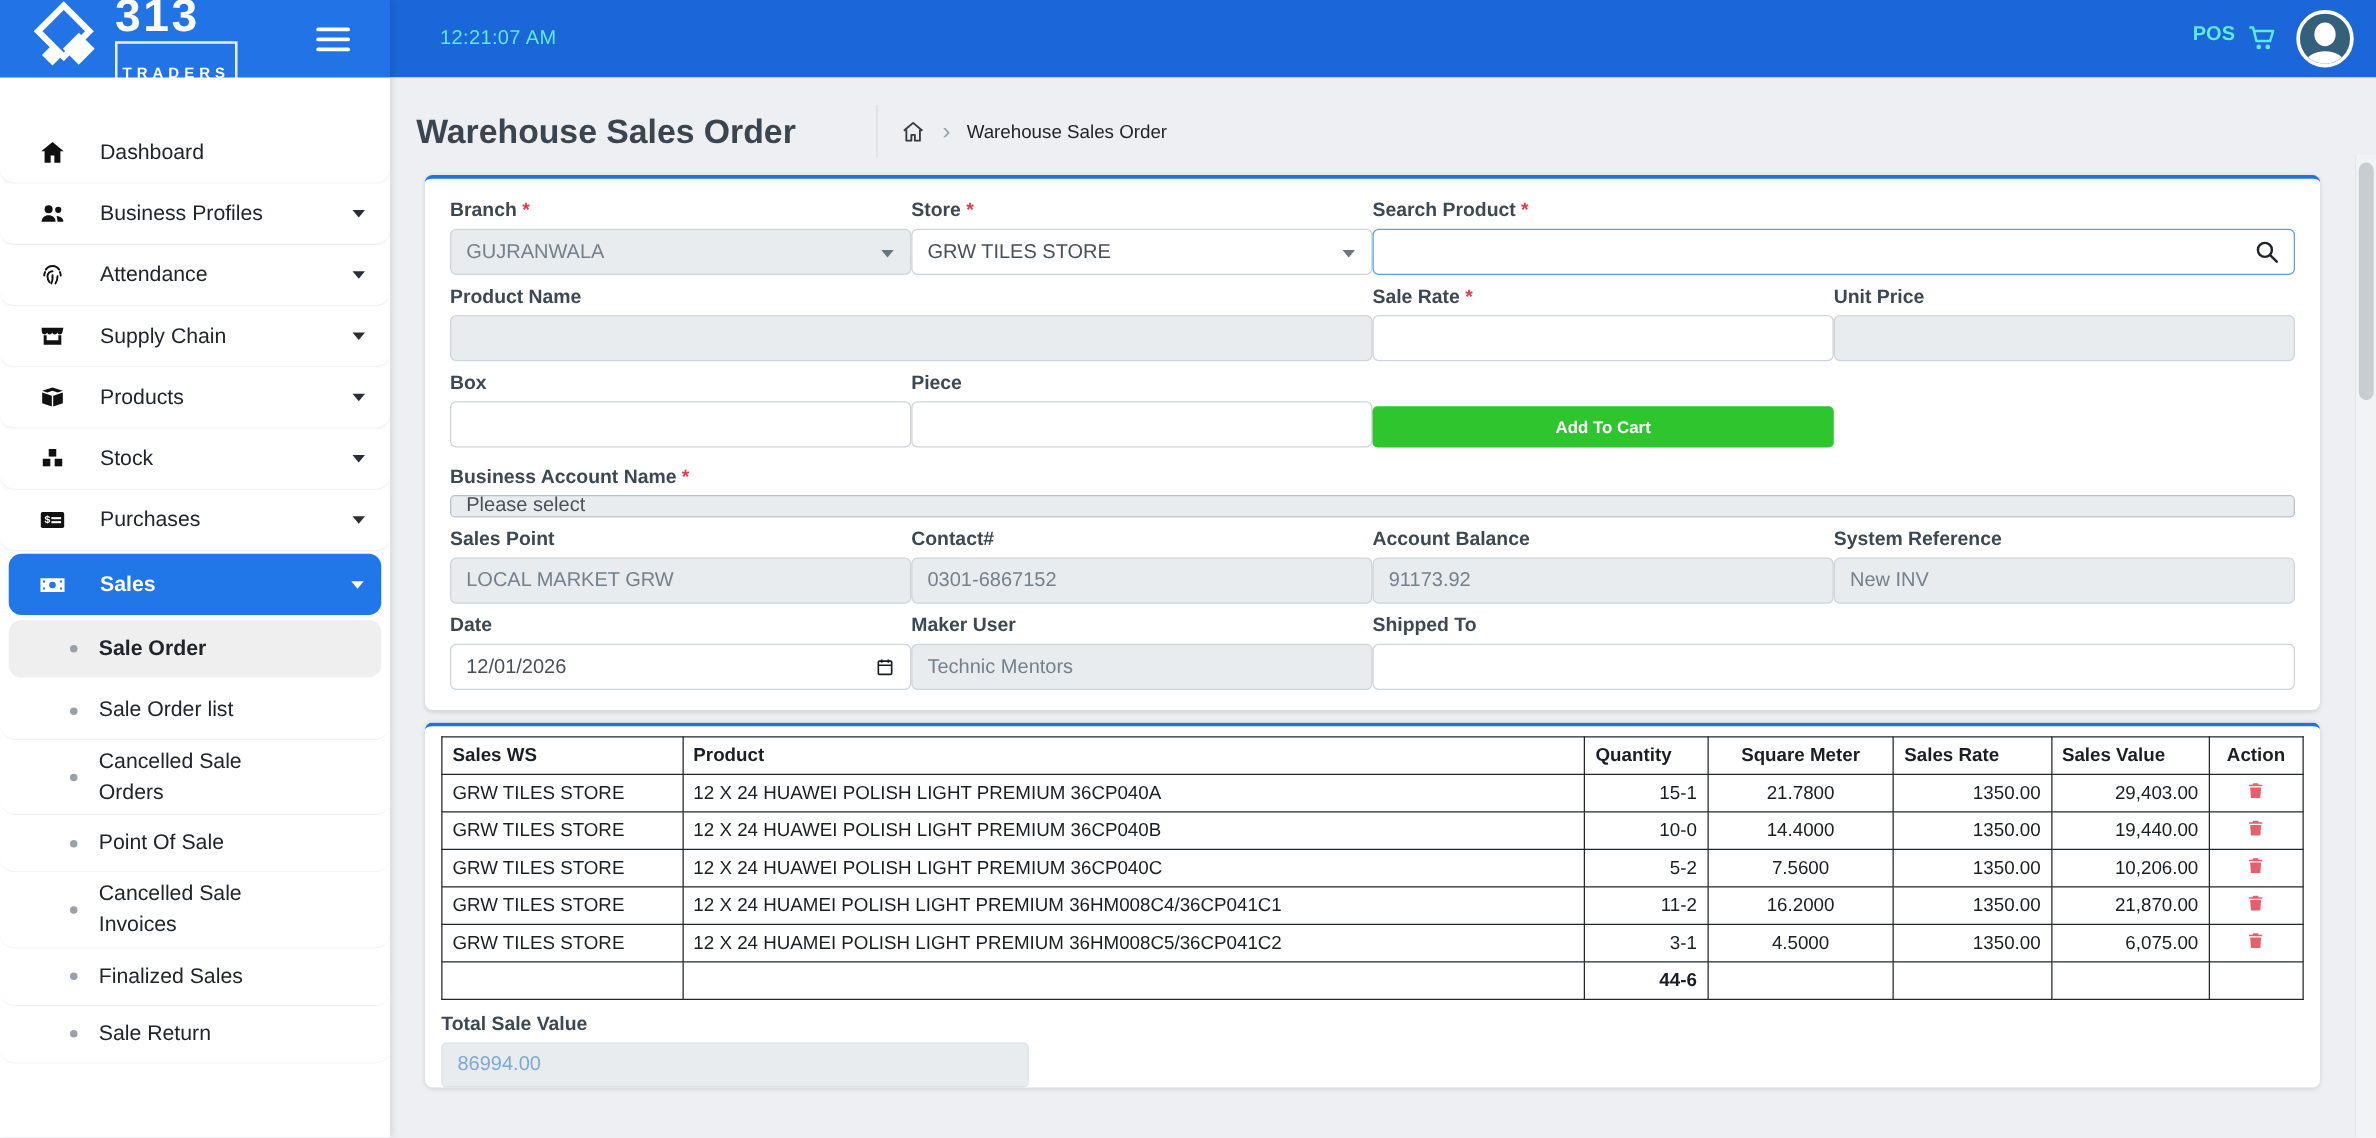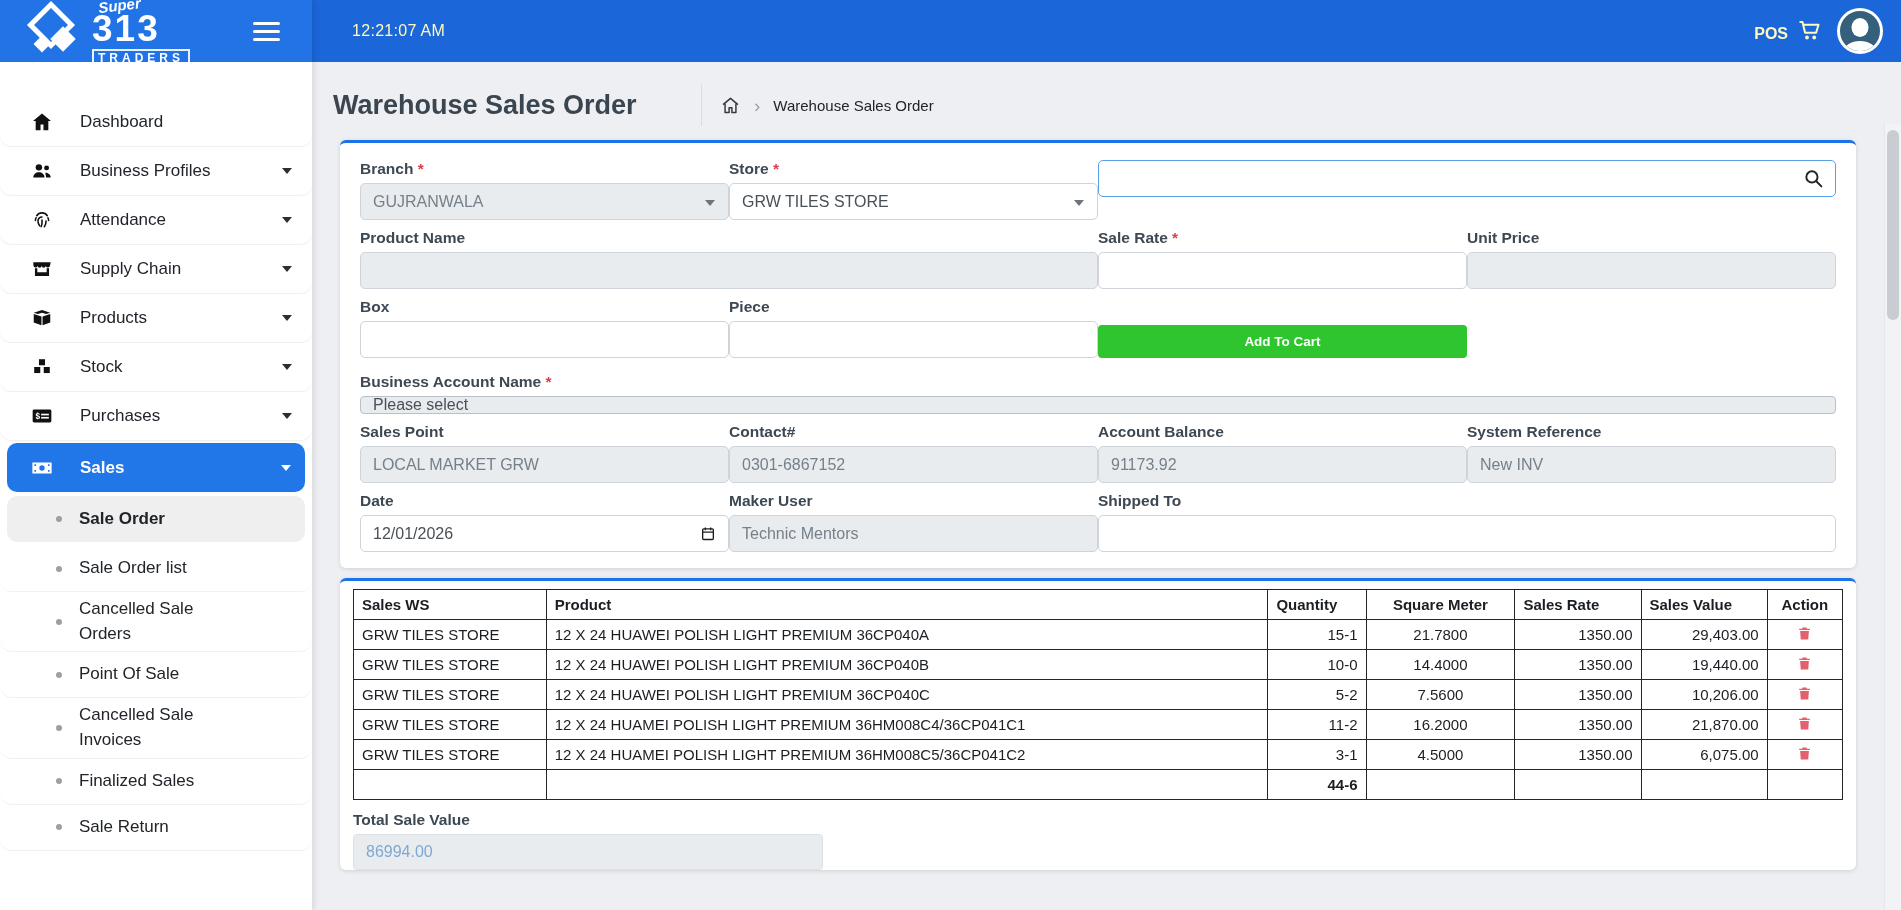--- a/index.html
+++ b/index.html
@@ -17,21 +17,21 @@
   .logo-diamonds .d1 { position:absolute; left:6px; top:4px; width:34px; height:34px;
     border:5px solid #fff; transform:rotate(45deg); }
   .logo-diamonds .d2 { position:absolute; left:26px; top:26px; width:18px; height:18px;
     background:#fff; transform:rotate(45deg); }
   .logo-diamonds .d3 { position:absolute; left:8px; top:34px; width:12px; height:12px;
     background:#fff; transform:rotate(45deg); }
   .logo-text { display:flex; flex-direction:column; line-height:1; }
   .logo-super { font-style:italic; font-size:15px; font-weight:bold; transform:rotate(-7deg) translateX(6px); }
   .logo-313 { font-size:37px; font-weight:bold; letter-spacing:2px; }
   .logo-traders { margin-top:2px; font-size:12px; font-weight:bold; letter-spacing:4px;
-    border:2px solid rgba(255,255,255,.9); padding:1px 4px; text-align:center; }
+    border:2px solid rgba(255,255,255,.9); padding:17px 4px; text-align:center; }
   .hamburger { display:flex; flex-direction:column; gap:5px; cursor:pointer; }
   .hamburger span { display:block; width:27px; height:3px; background:#fff; border-radius:2px; }
 
   .sidebar-nav { flex:1; overflow:hidden; padding-top:36px; }
   .nav-item { display:flex; align-items:center; height:49px; padding:0 20px 0 30px;
     color:#21252b; font-size:17px; border-bottom:1px solid #f0f0f1; border-radius:0 0 12px 12px;
     box-shadow:0 2px 1px rgba(0,0,0,.02); cursor:pointer; background:#fff; }
   .nav-item .nicon { width:26px; height:22px; margin-right:24px; color:#111; flex:0 0 26px; display:flex; align-items:center; }
   .nav-item .nicon svg { width:24px; height:22px; }
   .caret { margin-left:auto; width:0; height:0; border-left:5px solid transparent;
@@ -43,24 +43,24 @@
 
   .sub-item { display:flex; align-items:center; min-height:46px; padding:5px 16px 5px 56px;
     font-size:17px; color:#212529; border-bottom:1px solid #f1f1f2; border-radius:0 0 12px 12px; cursor:pointer; background:#fff; }
   .sub-item .dot { width:6px; height:6px; border-radius:50%; background:#9aa0a6; margin-right:17px; flex:0 0 6px; }
   .sub-item.active { background:#efefef; border-radius:10px; margin:4px 7px; font-weight:bold; border-bottom:none; padding-left:49px; }
   .sub-item .slabel { line-height:1.45; }
 
   
   .main { flex:1; display:flex; flex-direction:column; min-width:0; }
   .topbar { height:62px; flex:0 0 62px; background:#1b66d9; display:flex; align-items:center;
-    padding:0 18px 0 40px; color:#fef9c3; }
+    padding:0 18px 0 40px; color:#5eead4; }
   .topbar-time { font-size:16px; letter-spacing:.3px; }
   .topbar-right { margin-left:auto; display:flex; align-items:center; gap:14px; }
-  .pos-link { display:flex; align-items:flex-end; gap:9px; font-weight:bold; font-size:16px; cursor:pointer; }
+  .pos-link { display:flex; align-items:flex-start; gap:9px; font-weight:bold; font-size:16px; cursor:pointer; }
   .pos-link svg { width:26px; height:24px; }
   .avatar { width:46px; height:46px; border-radius:50%; background:#35607c; border:3px solid #fff;
     position:relative; overflow:hidden; cursor:pointer; }
   .avatar .head { position:absolute; left:50%; top:7px; transform:translateX(-50%); width:17px; height:19px;
     border-radius:50%; background:#fff; }
   .avatar .body { position:absolute; left:50%; bottom:-10px; transform:translateX(-50%); width:32px; height:20px;
     border-radius:50% 50% 0 0; background:#fff; }
 
   .content { flex:1; background:#edeff2; overflow:hidden; position:relative; padding-bottom:6px; }
 
@@ -312,20 +312,21 @@
             </div>
           </div>
           <div class="fgroup">
             <span class="flabel req">Store</span>
             <div class="finput fselect">
               <span>GRW TILES STORE</span>
               <span class="sel-caret"></span>
             </div>
           </div>
           <div class="fgroup span2">
+            <span class="flabel req">Search Product</span>
             <div class="search-wrap">
               <input class="finput" type="text" value="" style="">
               <svg class="search-icon" viewBox="0 0 24 24" fill="none" stroke="currentColor" stroke-width="2.2" stroke-linecap="round">
                   <circle cx="10.2" cy="10.2" r="6.4"></circle>
                   <path d="M15.2 15.2 21 21"></path>
                 </svg>
             </div>
           </div>
         </div>
 

